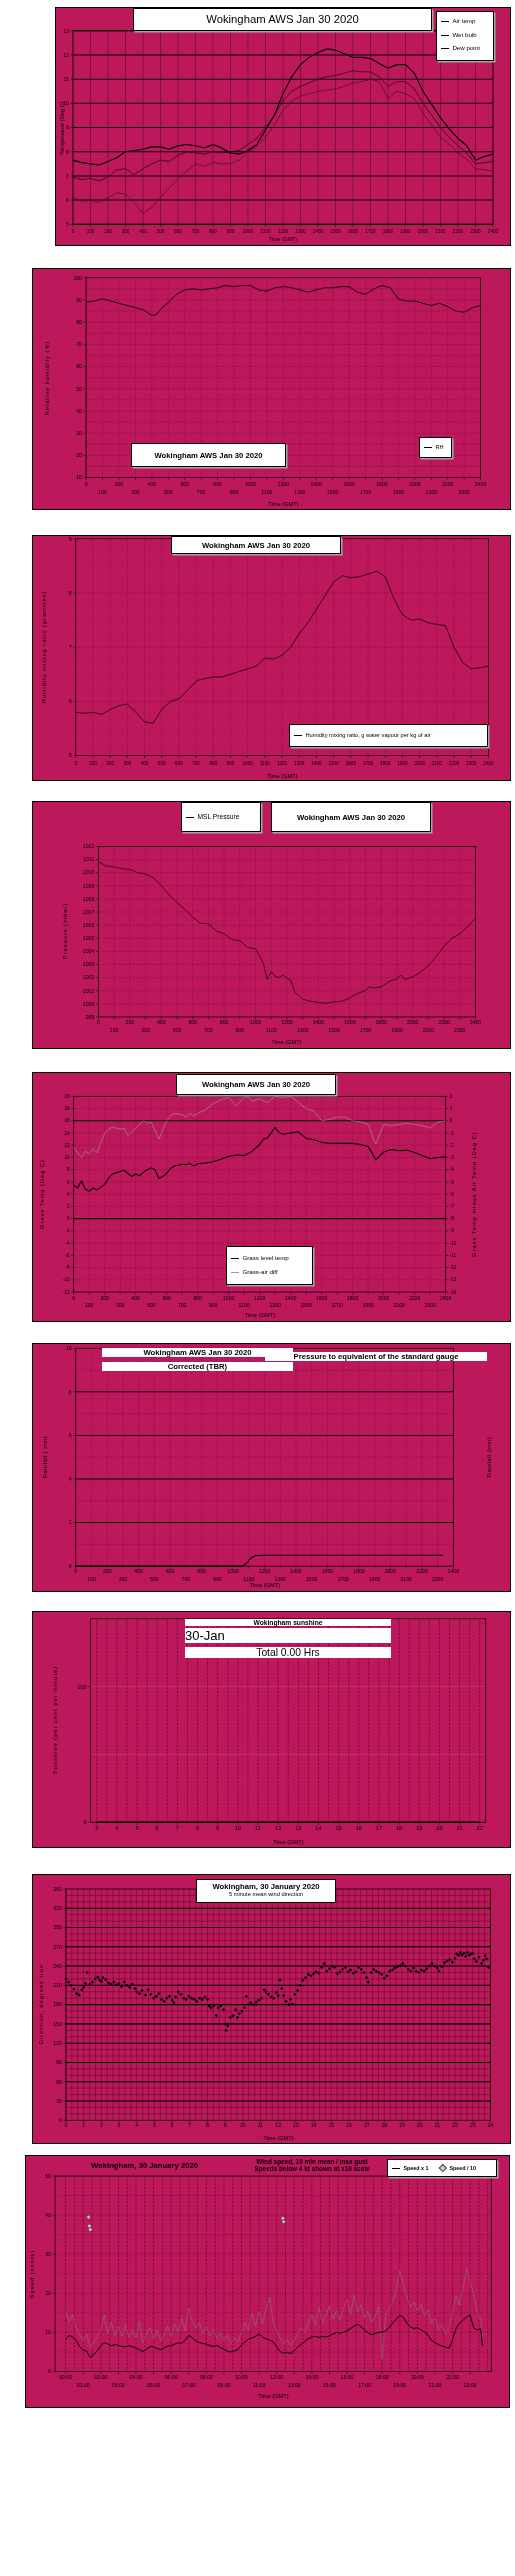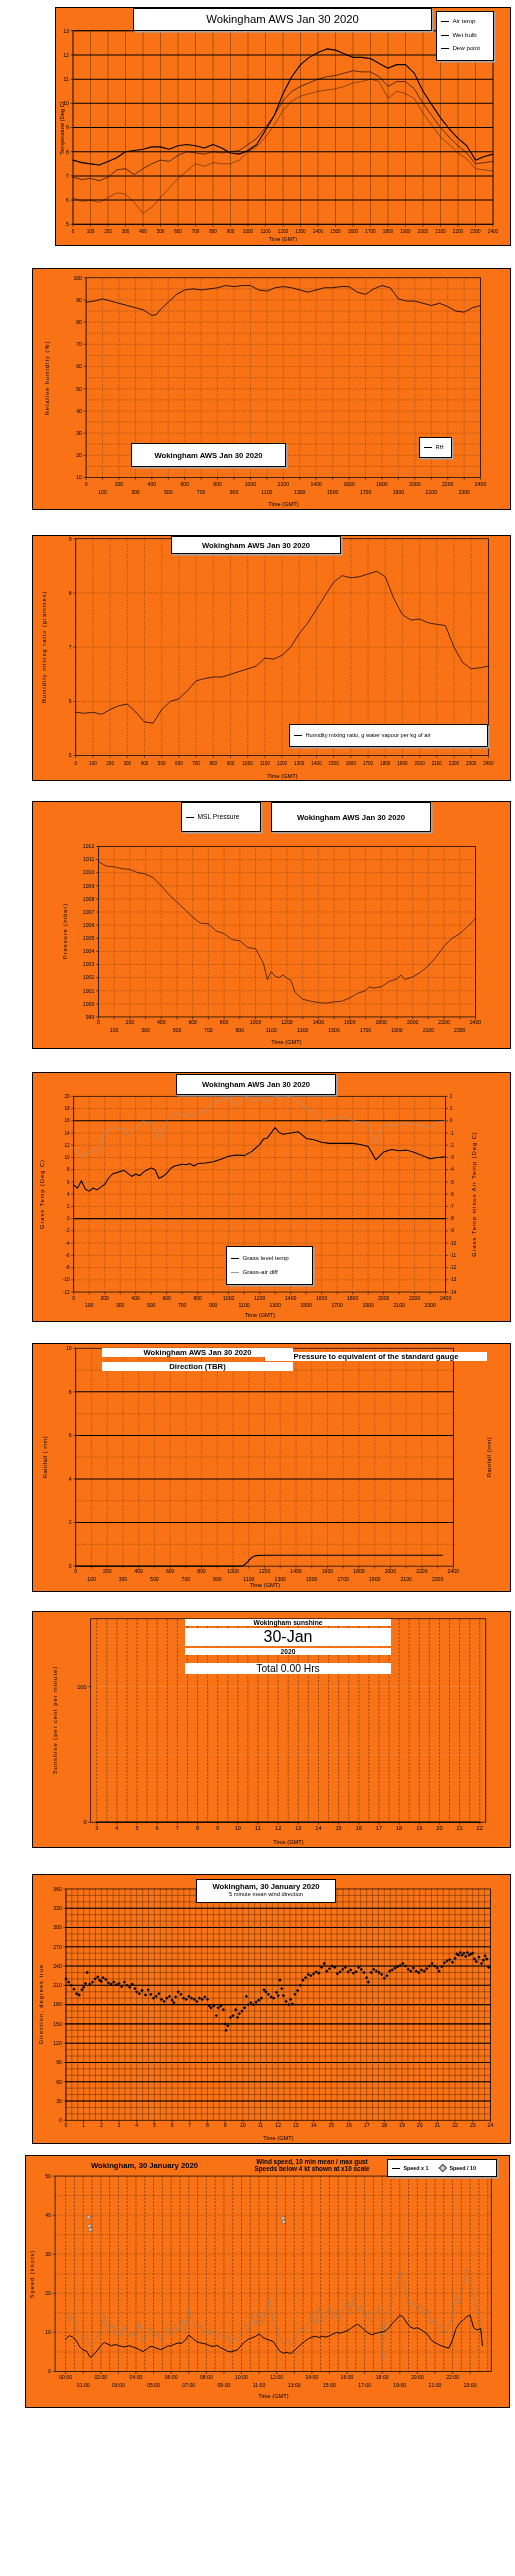--- a/index.html
+++ b/index.html
@@ -1,18 +1,18 @@
 <!DOCTYPE html>
 <html style="font-size:8.2px"><head>
 <meta charset="utf-8">
 <style>
   html,body{margin:0;padding:0;background:#fff;}
   .page{position:relative;width:515px;height:2576px;background:#fff;
         font-family:"Liberation Sans",sans-serif;color:#000;overflow:hidden;}
-  .panel{position:absolute;border:1px solid #000;background:#f97316;box-sizing:border-box;}
+  .panel{position:absolute;border:1px solid #000;background:#be185d;box-sizing:border-box;}
   .panel svg{position:absolute;left:0;top:0;}
   .ovl{position:absolute;}
   .titlebox{position:absolute;background:#fff;border:0.5px solid #000;text-align:center;box-sizing:border-box;}
   .shadow{box-shadow:1.5px 1.5px 0 #a6a6a6;}
   .legendbox{position:absolute;background:#fff;border:0.5px solid #000;box-sizing:border-box;}
   .lrow{white-space:nowrap;padding-left:4.1px;}
   .vlabel{position:absolute;white-space:nowrap;transform:translate(-50%,-50%) rotate(-90deg);font-size:5.7px;}
   .xlabel{position:absolute;text-align:center;font-size:5.7px;}
   .ls2{letter-spacing:1px;}
   .ls1{letter-spacing:0.5px;}
@@ -788,21 +788,21 @@
         <text x="724.4" y="460" font-size="10" text-anchor="middle">2100</text>
         <line x1="754.9" y1="431.0" x2="754.9" y2="436.0" class="gsolid"></line>
         <text x="754.9" y="445" font-size="10" text-anchor="middle">2200</text>
         <line x1="785.5" y1="431.0" x2="785.5" y2="436.0" class="gsolid"></line>
         <text x="785.5" y="460" font-size="10" text-anchor="middle">2300</text>
         <line x1="816.0" y1="431.0" x2="816.0" y2="436.0" class="gsolid"></line>
         <text x="816.0" y="445" font-size="10" text-anchor="middle">2400</text>
         <polyline class="ln w22" points="83.0,431.0 406.7,431.0 409.8,428.9 412.9,426.8 414.4,424.7 417.4,422.5 419.0,419.2 422.0,417.5 423.5,414.9 426.6,413.2 431.2,410.7 449.5,409.9 794.6,409.9"></polyline>
       </svg>
     <div class="ovl" style="left:69px;top:4.1px;width:191px;text-align:center;font-size:7.7px;font-weight:bold;background:#fff">Wokingham AWS Jan 30 2020</div>
-    <div class="ovl" style="left:69px;top:17.5px;width:191px;text-align:center;font-size:7.7px;font-weight:bold;background:#fff">Direction (TBR)</div>
+    <div class="ovl" style="left:69px;top:17.5px;width:191px;text-align:center;font-size:7.7px;font-weight:bold;background:#fff">Corrected (TBR)</div>
     <div class="ovl" style="left:232px;top:8.2px;width:222px;text-align:center;font-size:7.7px;font-weight:bold;background:#fff">Pressure to equivalent of the standard gauge</div>
     <div class="vlabel ls1" style="left:12.4px;top:113px">Rainfall ( mm)</div>
     <div class="vlabel ls1" style="left:456px;top:113px">Rainfall (mm)</div>
     <div class="xlabel" style="left:43px;top:238px;width:378px">Time (GMT)</div>
   </div>
 
   <div class="panel" style="left:32px;top:1611px;width:479px;height:237px">
     <svg width="477" height="235" viewBox="0 0 926 456">
         <line x1="123.7" y1="13.0" x2="123.7" y2="408.0" class="gdash"></line>
         <line x1="143.3" y1="13.0" x2="143.3" y2="408.0" class="gdash"></line>
@@ -886,23 +886,23 @@
         <text x="749.9" y="424" font-size="11" text-anchor="middle">19</text>
         <line x1="789.0" y1="408.0" x2="789.0" y2="413.0" class="gsolid"></line>
         <text x="789.0" y="424" font-size="11" text-anchor="middle">20</text>
         <line x1="828.1" y1="408.0" x2="828.1" y2="413.0" class="gsolid"></line>
         <text x="828.1" y="424" font-size="11" text-anchor="middle">21</text>
         <line x1="867.3" y1="408.0" x2="867.3" y2="413.0" class="gsolid"></line>
         <text x="867.3" y="424" font-size="11" text-anchor="middle">22</text>
         <polyline class="ln w25" points="123.7,408.0 867.3,408.0"></polyline>
       </svg>
     <div class="ovl" style="left:152px;top:7.2px;width:206px;text-align:center;font-size:6.7px;font-weight:bold;background:#fff">Wokingham sunshine</div>
-    <div class="ovl" style="left:152px;top:16px;width:206px;text-align:center;font-size:16px;background:#fff">30-Jan</div>
+    <div class="ovl" style="left:152px;top:16px;width:206px;font-size:13px;background:#fff">30-Jan</div>
     <div class="ovl" style="left:152px;top:36px;width:206px;text-align:center;font-size:6.7px;font-weight:bold;background:#fff">2020</div>
-    <div class="ovl" style="left:152px;top:51px;width:206px;text-align:center;font-size:10.3px;background:#fff">Total 0.00 Hrs</div>
+    <div class="ovl" style="left:152px;top:35px;width:206px;text-align:center;font-size:10.3px;background:#fff">Total 0.00 Hrs</div>
     <div class="vlabel ls2" style="left:21.6px;top:108px">Sunshine (per cent per minute)</div>
     <div class="xlabel" style="left:58px;top:227px;width:395px">Time (GMT)</div>
   </div>
 
   <div class="panel" style="left:32px;top:1874px;width:479px;height:270px">
     <svg width="477" height="268" viewBox="0 0 926 520">
         <line x1="64.0" y1="27.0" x2="64.0" y2="476.0" class="gthin"></line>
         <line x1="75.4" y1="27.0" x2="75.4" y2="476.0" class="gthin"></line>
         <line x1="86.9" y1="27.0" x2="86.9" y2="476.0" class="gthin"></line>
         <line x1="98.3" y1="27.0" x2="98.3" y2="476.0" class="gthin"></line>

